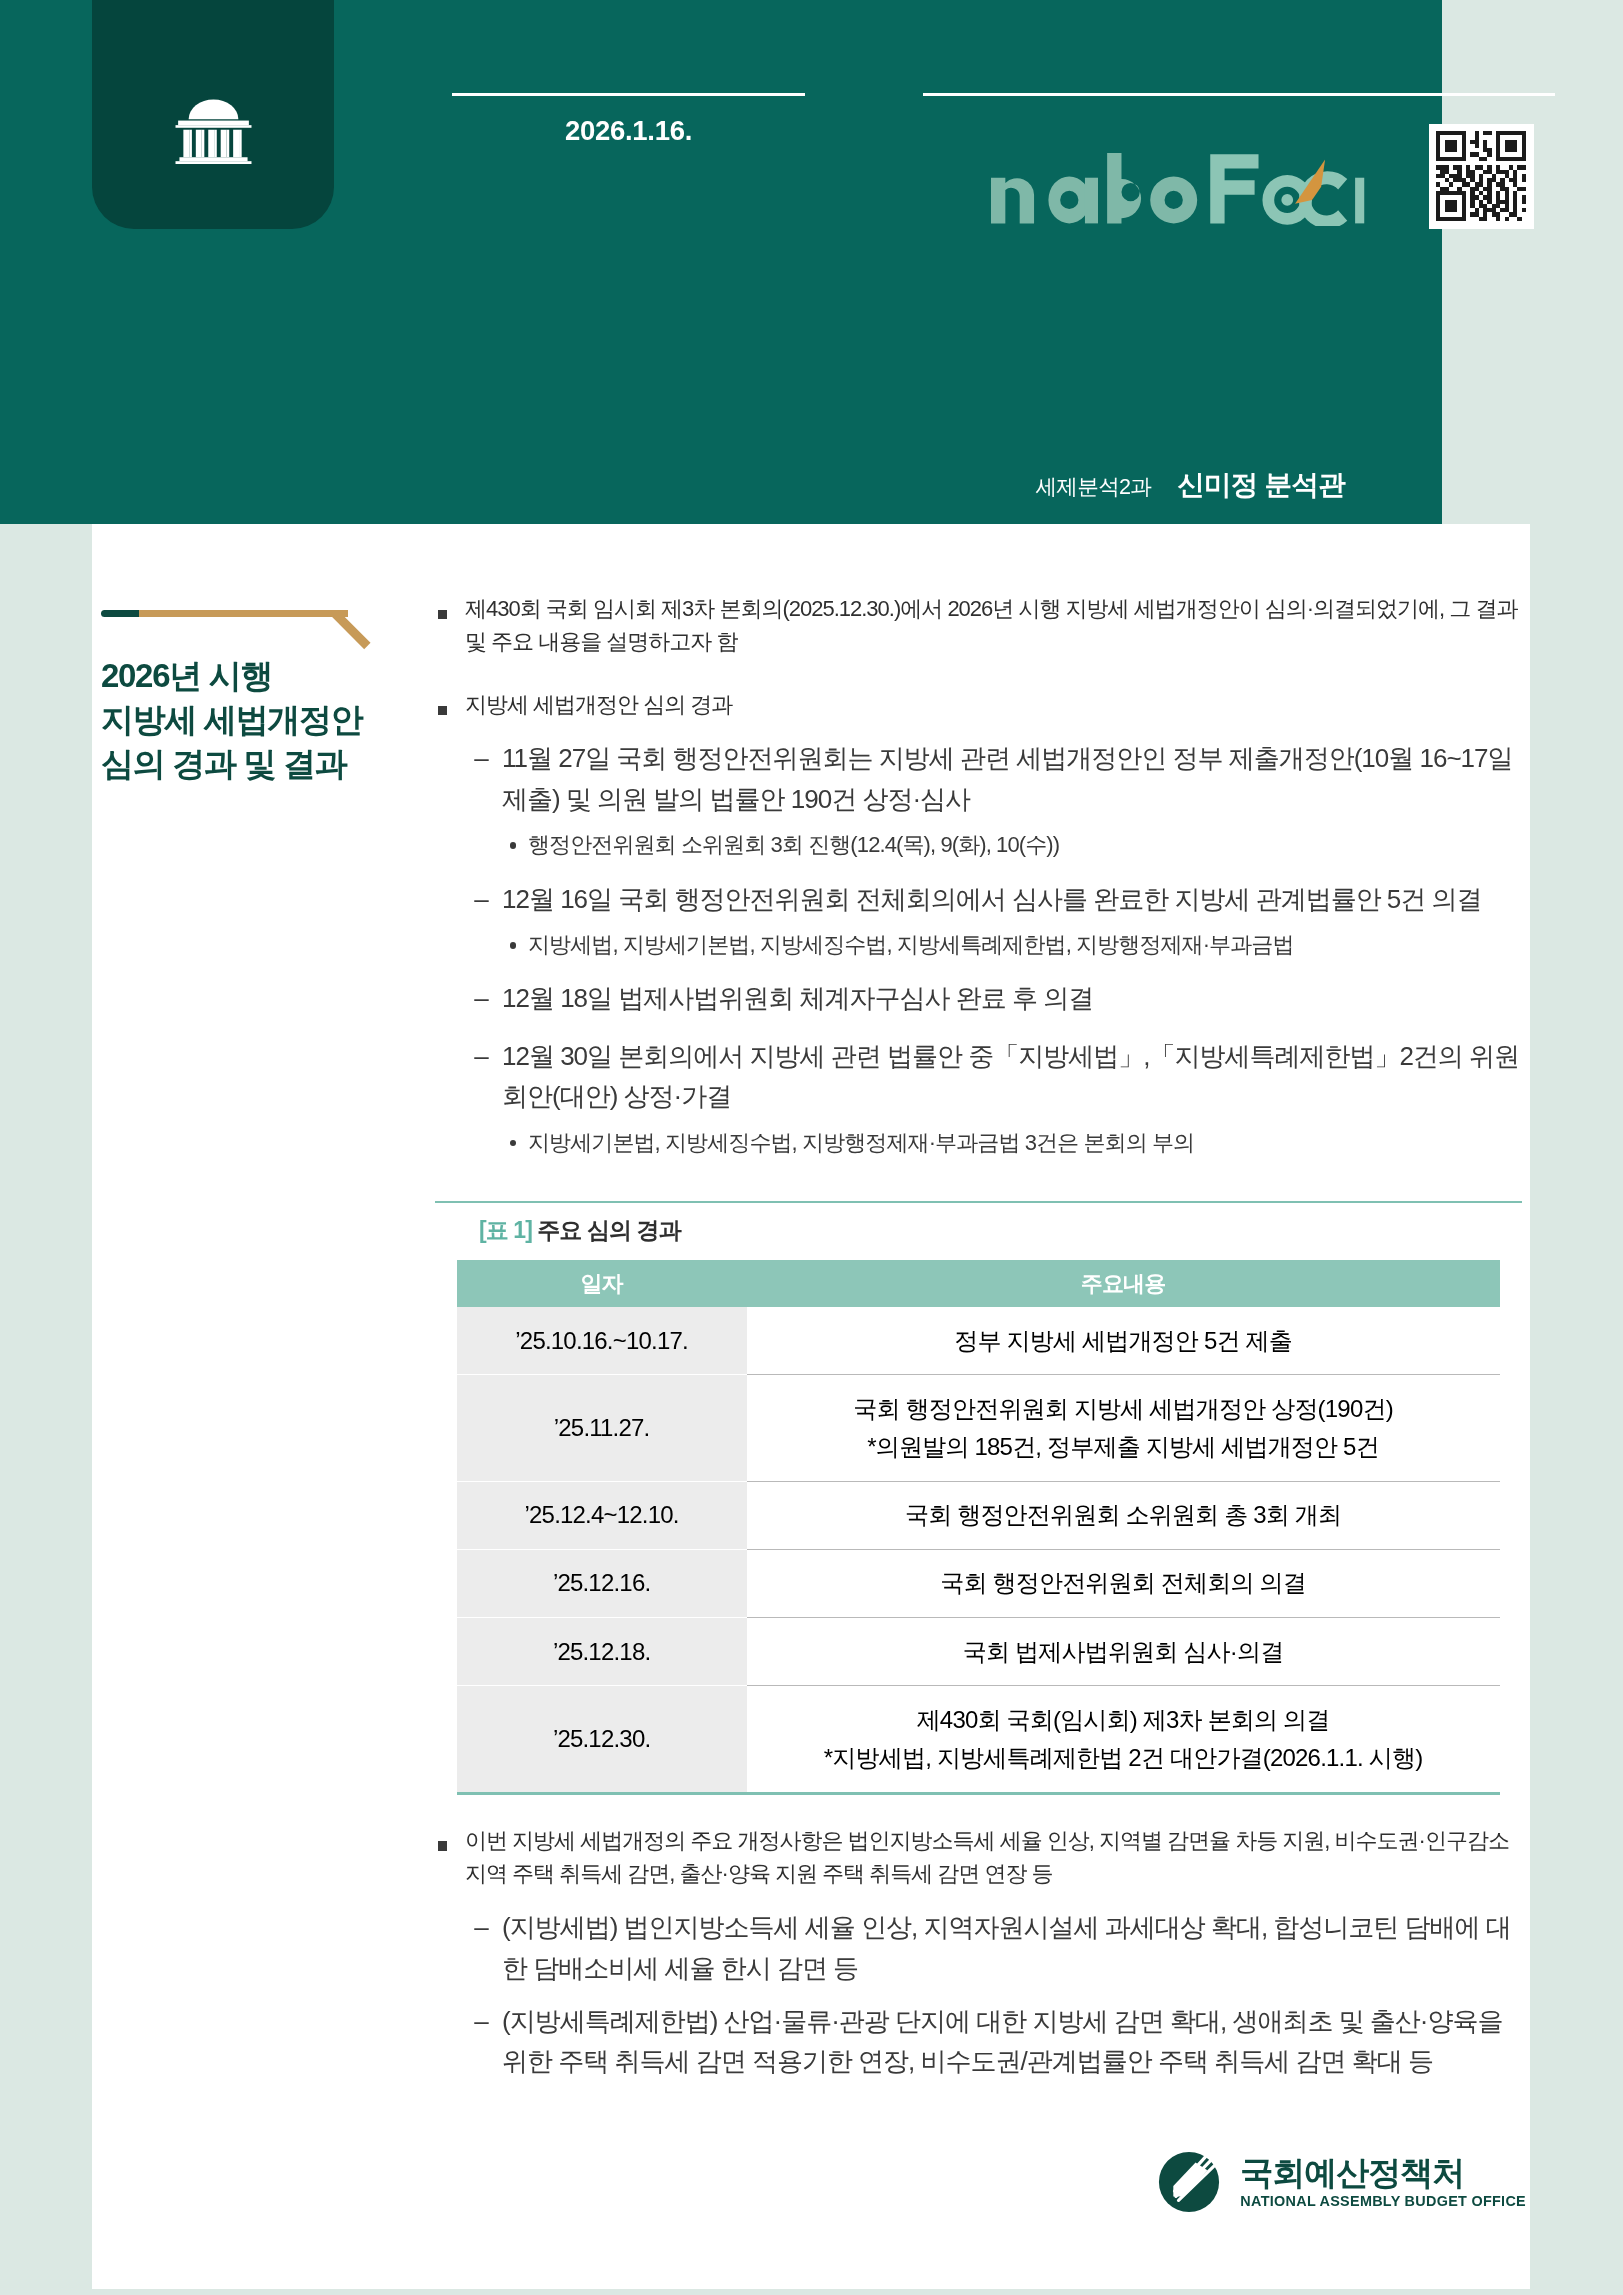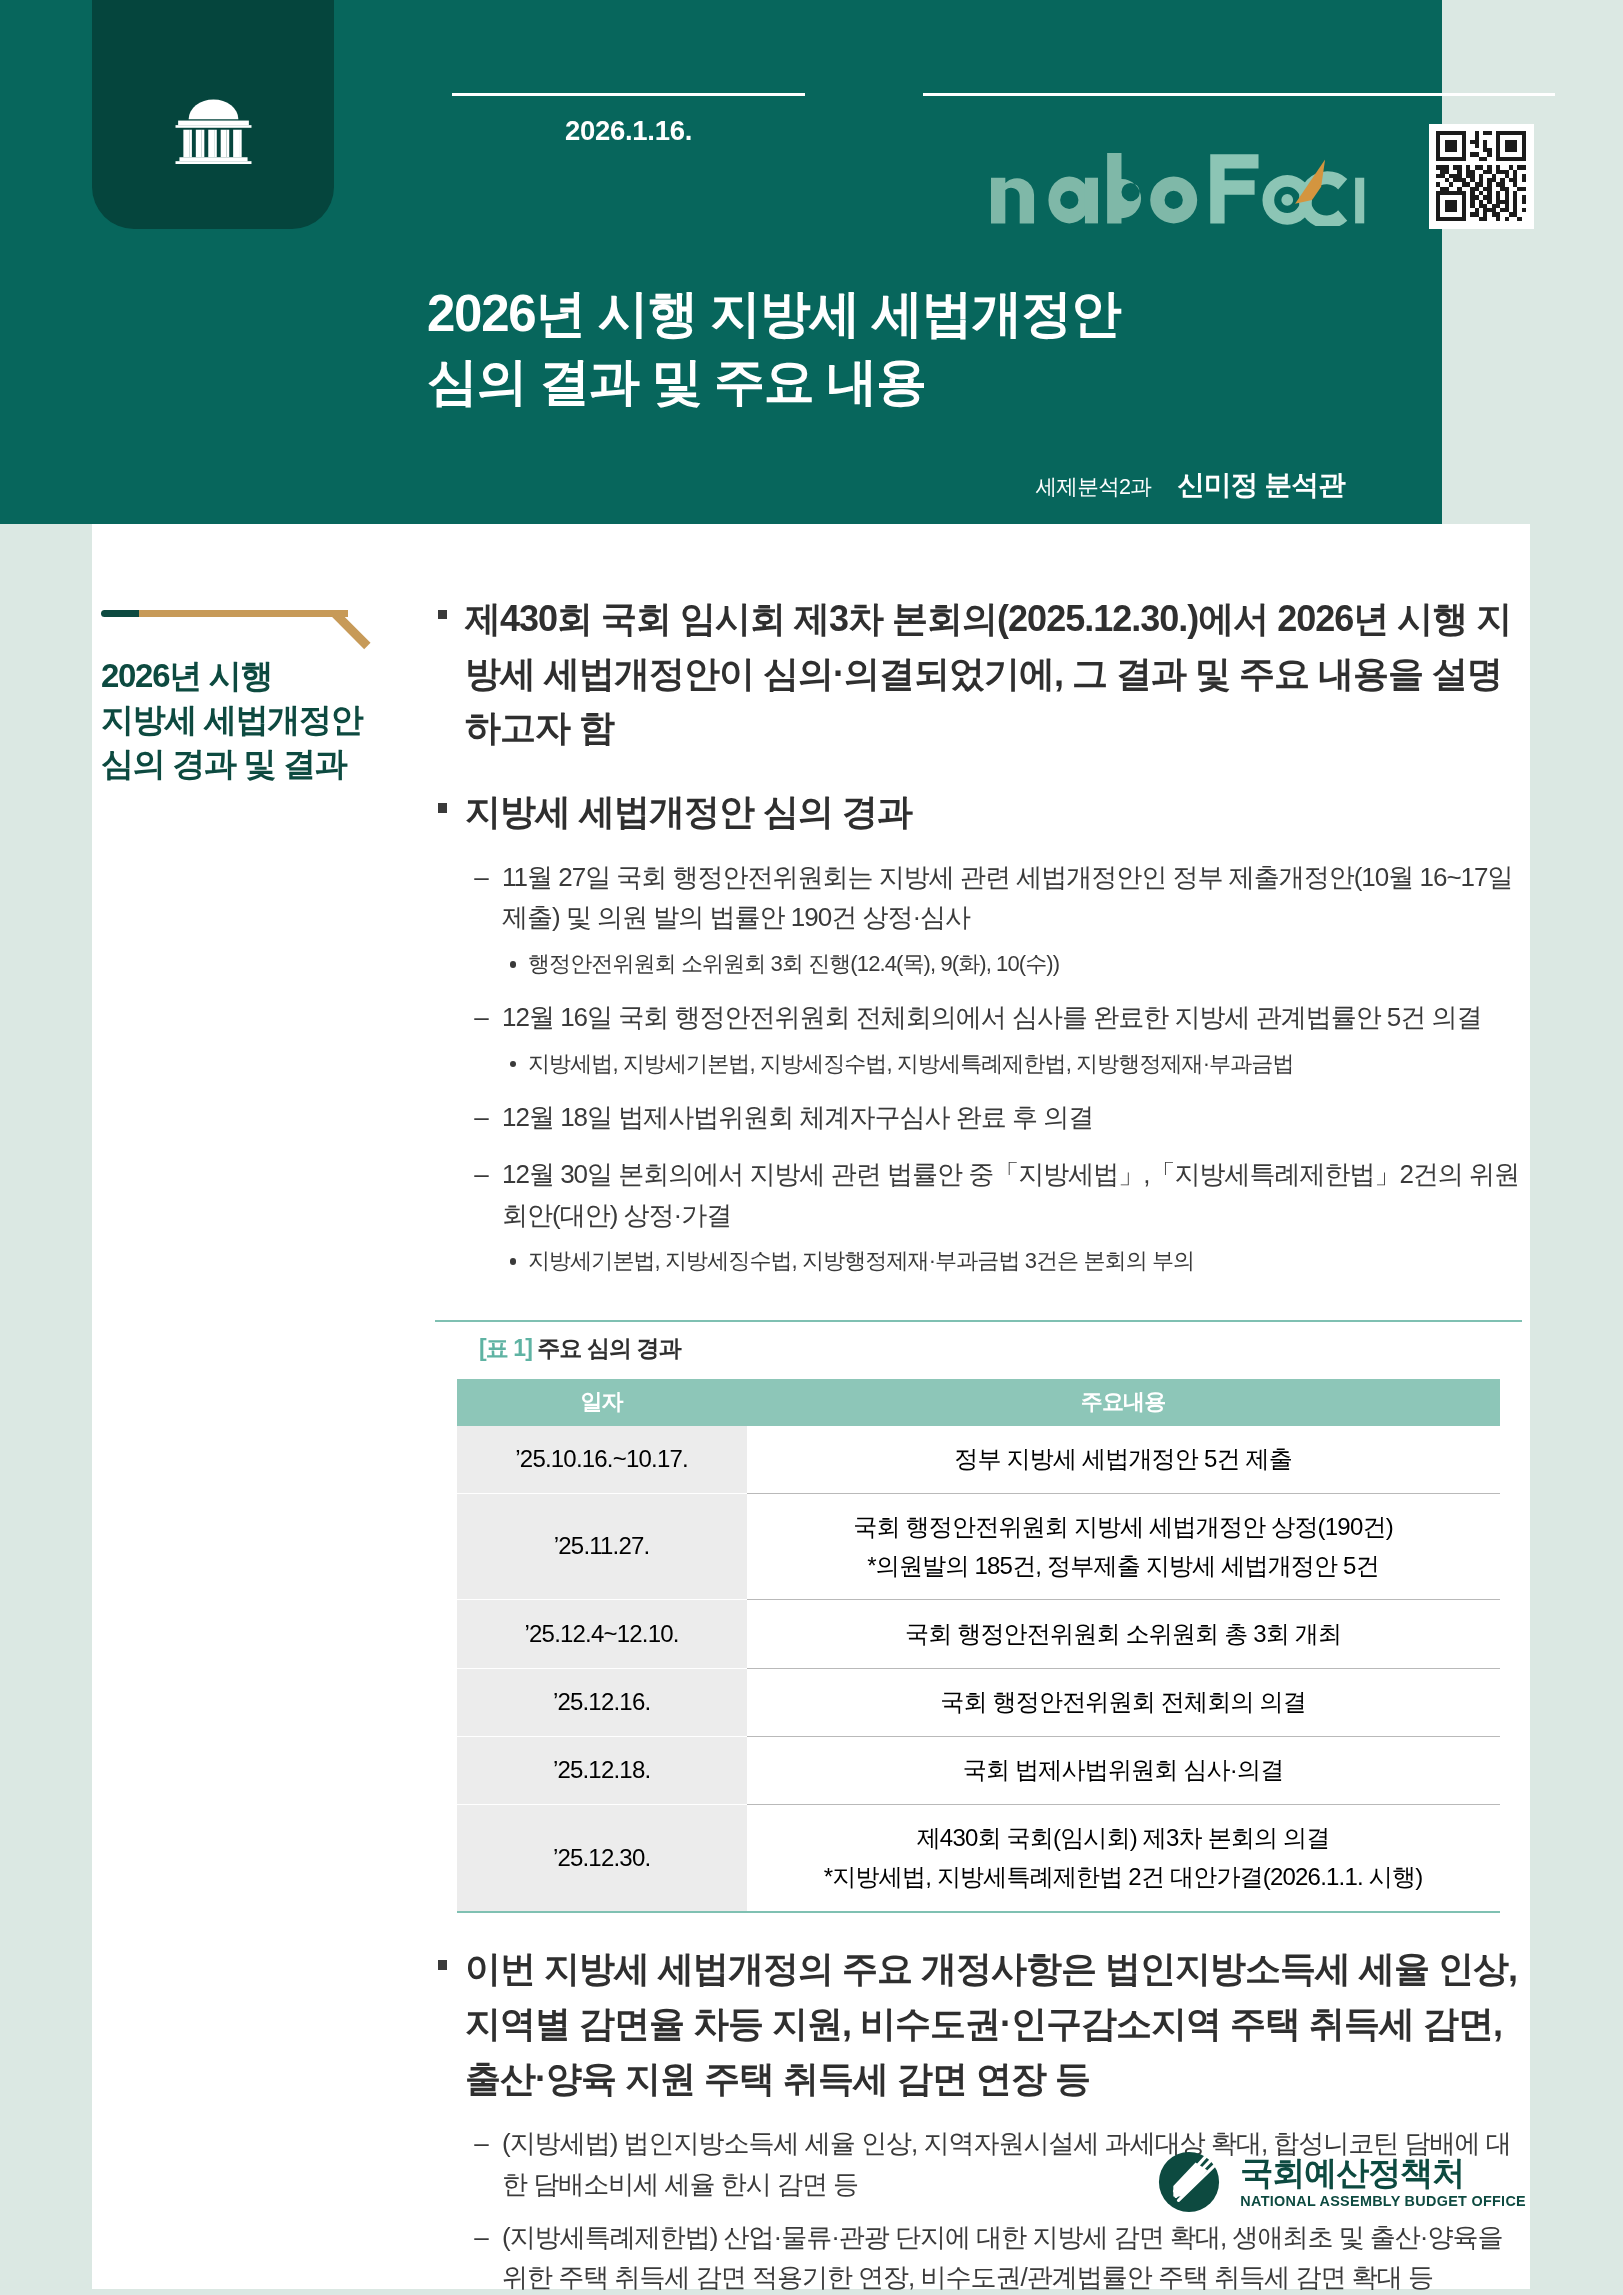--- a/index.html
+++ b/index.html
@@ -165,22 +165,22 @@
     position: absolute;
     left: 435px; top: 592px;
     width: 1087px;
   }
 
   
   .l1 {
     position: relative;
     padding-left: 30px;
     color: #2f2f2f;
-    font-size: 36px;
-    font-weight: 700;
+    font-size: 22px;
+    font-weight: 400;
     line-height: 1.52;
     letter-spacing: -1px;
   }
   .l1::before {
     content: "";
     position: absolute;
     left: 2.6px; top: 17.7px;
     width: 9.8px; height: 9.8px;
     background: #3a3a3a;
   }
@@ -481,22 +481,20 @@
           <rect x="13" y="19" width="2" height="1"></rect>
             <rect x="17" y="19" width="2" height="1"></rect>
           <rect x="10" y="20" width="2" height="1"></rect>
             <rect x="14" y="20" width="1" height="1"></rect>
           <rect x="16" y="20" width="1" height="1"></rect>
             <rect x="19" y="20" width="1" height="1"></rect>
         </g>
       </svg>
     </div>
 
-    <div class="hdr-title">2026년 시행 지방세 세법개정안
-심의 결과 및 주요 내용</div>
 
     <div class="hdr-byline">
       <span class="dept">세제분석2과</span><span class="person">신미정 분석관</span>
     </div>
   </div>
 
   <div class="card"></div>
 
   <div class="side-label">
     <div class="side-arrow">

